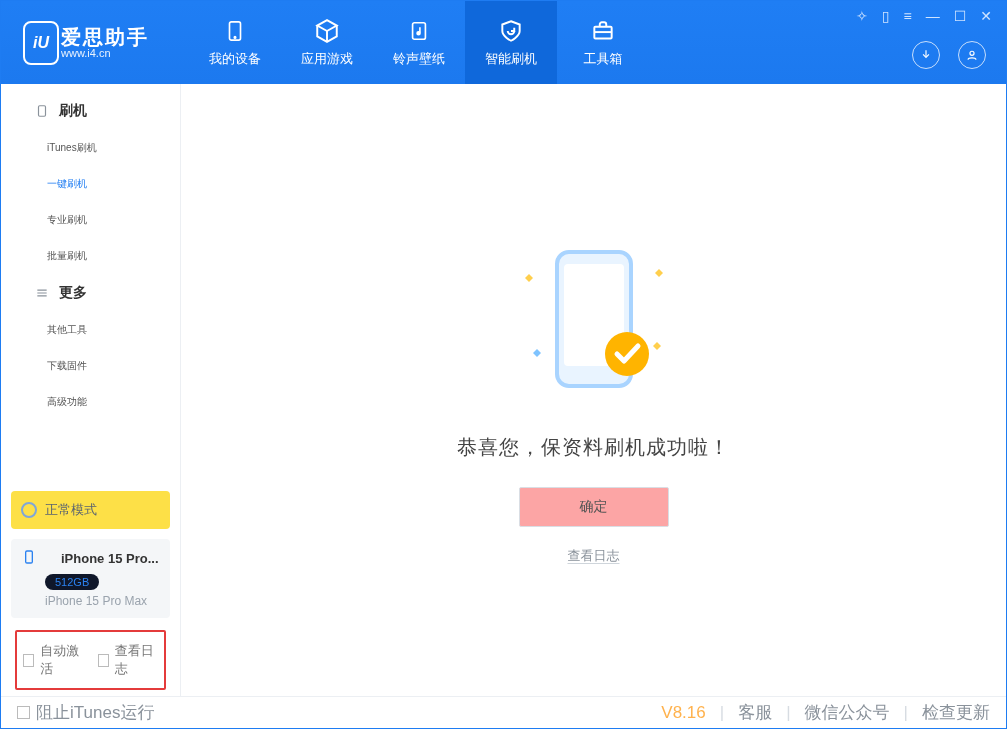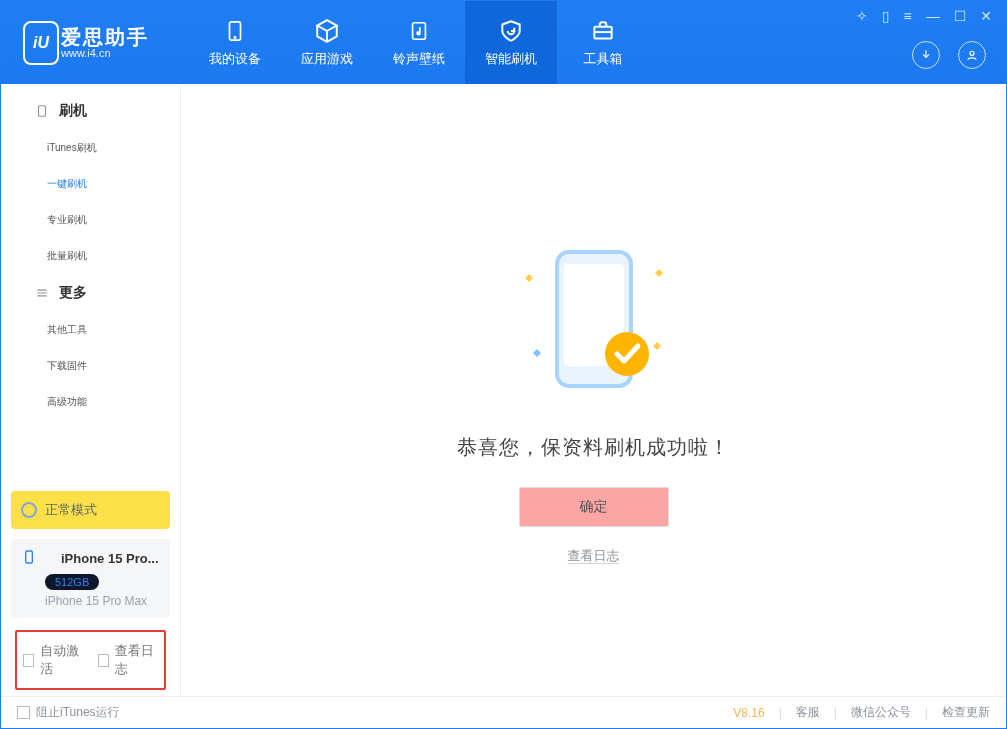--- a/index.html
+++ b/index.html
@@ -165,21 +165,21 @@
     cursor:pointer;
     border-radius: 2px;
   }
   .loglink { margin-top: 20px; color:#8a929b; font-size:13px; cursor:pointer; text-decoration: underline; text-underline-offset: 3px; text-decoration-color:#cfd5db;}
   
   .footer {
     height: 32px;
     border-top: 1px solid #eceff3;
     display:flex; align-items:center;
     padding: 0 16px;
-    font-size: 12px; color:#8a929b;
+    font-size: 17px; color:#8a929b;
     gap: 14px;
   }
   .footer .spacer { flex:1; }
   .footer .ver { color:#ffb24d; }
   .footer .flink { cursor:pointer; }
   .divider { color:#d7dce2; }
 </style>
 </head>
 <body>
 

